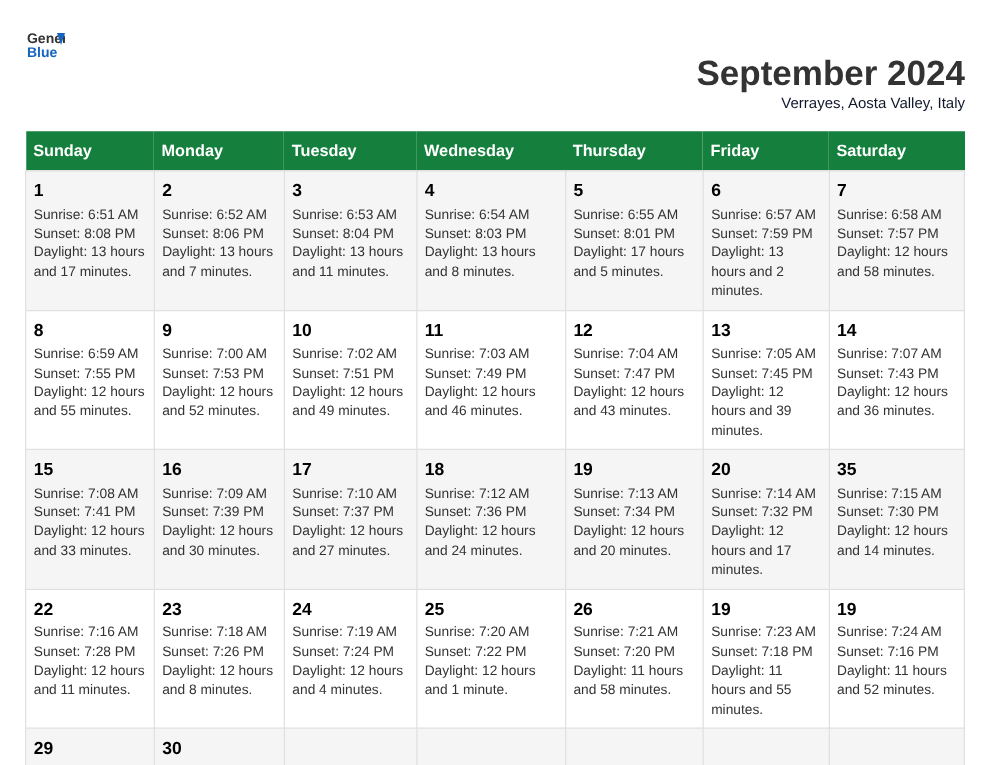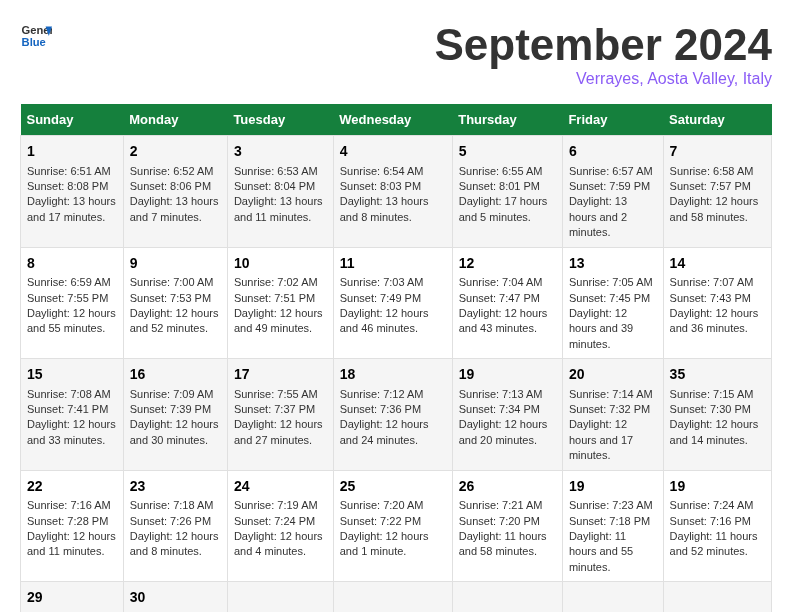--- a/index.html
+++ b/index.html
@@ -22,27 +22,28 @@
       gap: 4px;
     }
     .logo-icon {
       width: 32px;
       height: 32px;
     }
     .title-section {
       text-align: right;
     }
     .main-title {
-      font-size: 44px;
+      font-size: 28px;
       font-weight: bold;
       color: #333;
+      margin-top: 23px;
     }
     .subtitle {
-      font-size: 16px;
-      color: #8b5cf6;
+      font-size: 12px;
+      color: #0f172a;
     }
     table {
       width: 100%;
       border-collapse: collapse;
       font-size: 11px;
     }
     thead th {
       background-color: #15803d;
       color: #fff;
       padding: 8px 6px;
@@ -205,21 +206,21 @@
           <div class="cell-text">Daylight: 12 hours and 33 minutes.</div>
         </td>
         <td>
           <span class="day-num">16</span>
           <div class="cell-text">Sunrise: 7:09 AM</div>
           <div class="cell-text">Sunset: 7:39 PM</div>
           <div class="cell-text">Daylight: 12 hours and 30 minutes.</div>
         </td>
         <td>
           <span class="day-num">17</span>
-          <div class="cell-text">Sunrise: 7:55 AM</div>
+          <div class="cell-text">Sunrise: 7:10 AM</div>
           <div class="cell-text">Sunset: 7:37 PM</div>
           <div class="cell-text">Daylight: 12 hours and 27 minutes.</div>
         </td>
         <td>
           <span class="day-num">18</span>
           <div class="cell-text">Sunrise: 7:12 AM</div>
           <div class="cell-text">Sunset: 7:36 PM</div>
           <div class="cell-text">Daylight: 12 hours and 24 minutes.</div>
         </td>
         <td>

